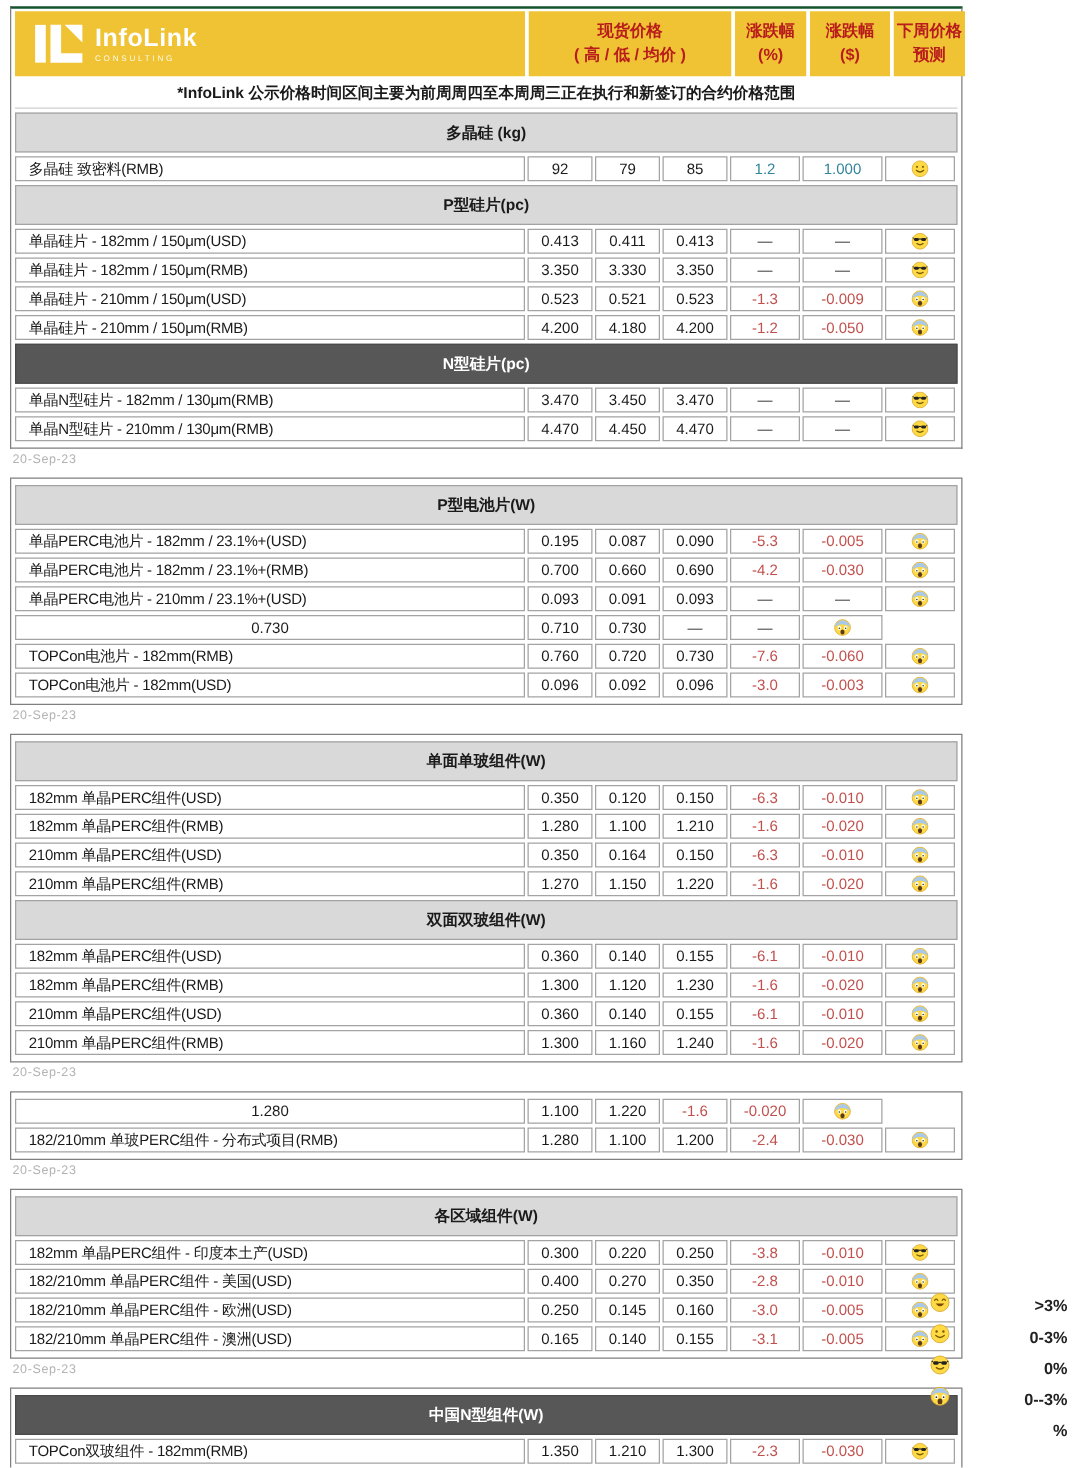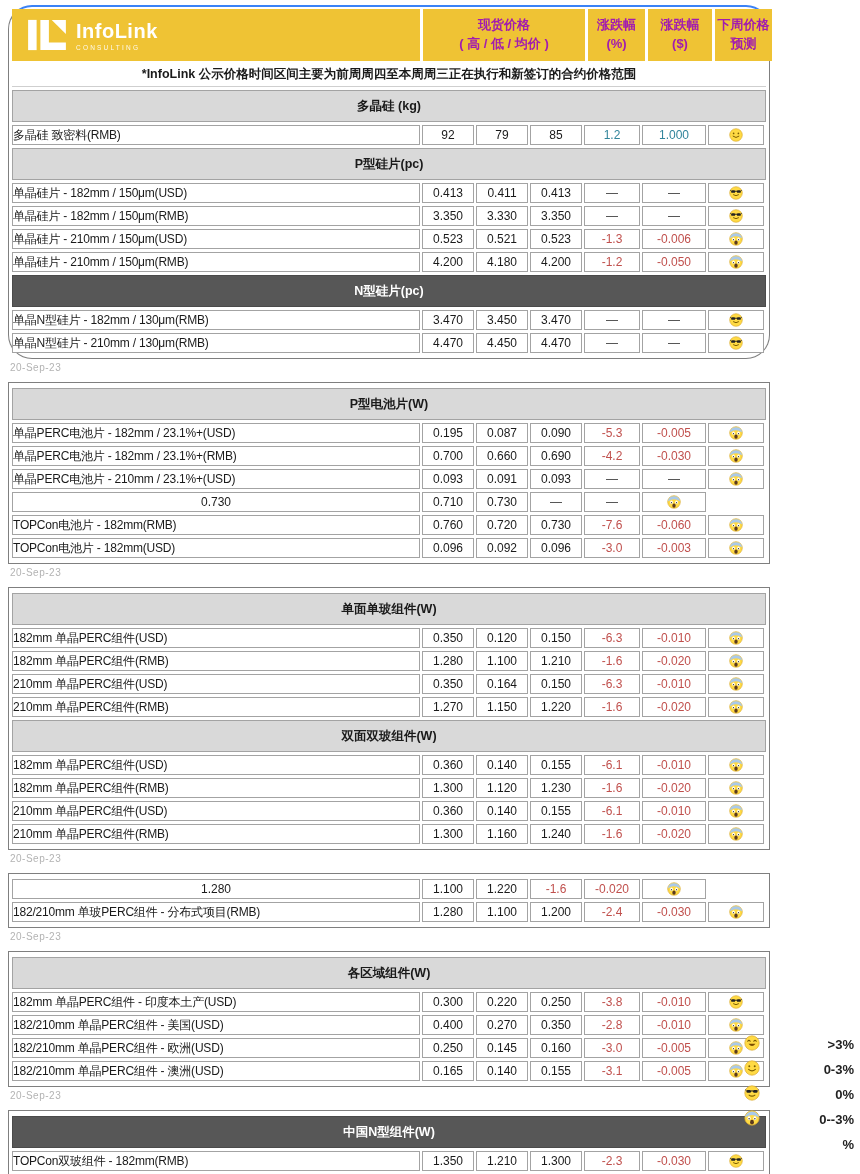--- a/index.html
+++ b/index.html
@@ -9,40 +9,40 @@
     --secLight:#D9D9D9;
     --secDark:#575757;
     --border:#A3A3A3;
     --outer:#7F7F7F;
   }
   *{box-sizing:border-box;margin:0;padding:0;}
   html,body{width:860px;height:1174px;background:#fff;overflow:hidden;
     font-family:"Liberation Sans","DejaVu Sans",sans-serif;color:#1a1a1a;position:relative;}
   .page{position:relative;width:860px;height:1174px;padding:5px 0 0 8px;}
   .block{width:762px;border:1px solid var(--outer);background:#fff;padding:2px 3px;}
-  .block-first{border-top:2px solid #3b82f6;border-radius:24px;}
+  .block-first{border-top:2px solid #14532d;}
   
   .band{display:grid;grid-template-columns:408px 162px 57px 64px 57px;gap:3px;height:52px;margin-bottom:2px;}
   .band-cell{background:var(--accent);display:flex;flex-direction:column;align-items:center;justify-content:center;
-    font-weight:700;font-size:13px;line-height:1.45;color:#a21caf;}
+    font-weight:700;font-size:13px;line-height:1.45;color:#b91c1c;}
   .band-left{background:var(--accent);display:flex;align-items:center;padding-left:14px;}
   .logo-text{margin-left:8px;color:#fff;}
   .logo-brand{font-size:20px;font-weight:700;letter-spacing:.5px;}
   .logo-sub{font-size:6.5px;letter-spacing:2.2px;opacity:.9;margin-top:1px;}
   .note{height:24px;display:flex;align-items:center;justify-content:center;
     font-size:12.5px;font-weight:700;border-bottom:1px solid #cfcfcf;margin-bottom:2px;text-align:right;}
   
   .sec{height:32px;margin:3px 0;background:var(--secLight);border:1px solid var(--border);
     display:flex;align-items:center;justify-content:center;font-weight:700;font-size:12.5px;}
   .sec.dark{background:var(--secDark);color:#fff;border-color:#4a4a4a;}
   
   .row{display:grid;grid-template-columns:408px 52px 52px 52px 56px 64px 56px;gap:2px;margin:3px 0;}
   .cell{height:20px;border:1px solid var(--border);display:flex;align-items:center;justify-content:center;
     font-size:12px;background:#fff;}
-  .cell.name{justify-content:flex-start;padding-left:0;font-size:12px;letter-spacing:-.2px;}
+  .cell.name{justify-content:flex-start;padding-left:10px;font-size:12px;letter-spacing:-.2px;}
   .cell.neg{color:var(--neg);}
   .cell.pos{color:var(--pos);}
   .cell.flat{color:#404040;}
   .date{font-size:10px;color:#B3B3B3;margin:3px 0 9px 2px;letter-spacing:.5px;}
   
   .legend{position:absolute;top:1032px;left:744px;width:110px;}
   .legend-row{display:flex;align-items:center;justify-content:space-between;height:25px;}
   .legend-label{font-size:13px;font-weight:700;color:#222;text-align:right;flex:1;}
   .emoji{display:inline-flex;align-items:center;justify-content:center;}
 </style>
@@ -136,21 +136,21 @@
               <path d="M6.4 12.6 Q10 15.4 13.6 12.6" stroke="#7a5b00" stroke-width="1.4" fill="none" stroke-linecap="round"></path>
             </svg>
           </div>
         </div>
         <div class="row">
           <div class="cell name">单晶硅片 - 210mm / 150μm(USD)</div>
           <div class="cell">0.523</div>
           <div class="cell">0.521</div>
           <div class="cell">0.523</div>
           <div class="cell neg">-1.3</div>
-          <div class="cell neg">-0.006</div>
+          <div class="cell neg">-0.009</div>
           <div class="cell">
             <svg class="emoji" width="14" height="14" viewBox="0 0 20 20">
               <circle cx="10" cy="10" r="9" fill="#FFDA44" stroke="#D9A92F" stroke-width="0.9"></circle>
               <path d="M1.2 9.4 A 8.9 8.9 0 0 1 18.8 9.4 Q14.5 6.2 10 6.2 Q5.5 6.2 1.2 9.4 Z" fill="#A9C9EA"></path>
               <ellipse cx="6.4" cy="10.4" rx="1.9" ry="2.5" fill="#fff"></ellipse>
               <circle cx="6.4" cy="10.9" r="0.9" fill="#333"></circle>
               <ellipse cx="13.6" cy="10.4" rx="1.9" ry="2.5" fill="#fff"></ellipse>
               <circle cx="13.6" cy="10.9" r="0.9" fill="#333"></circle>
               <ellipse cx="10" cy="15.2" rx="2.4" ry="2.9" fill="#5b3a1e"></ellipse>
             </svg>

